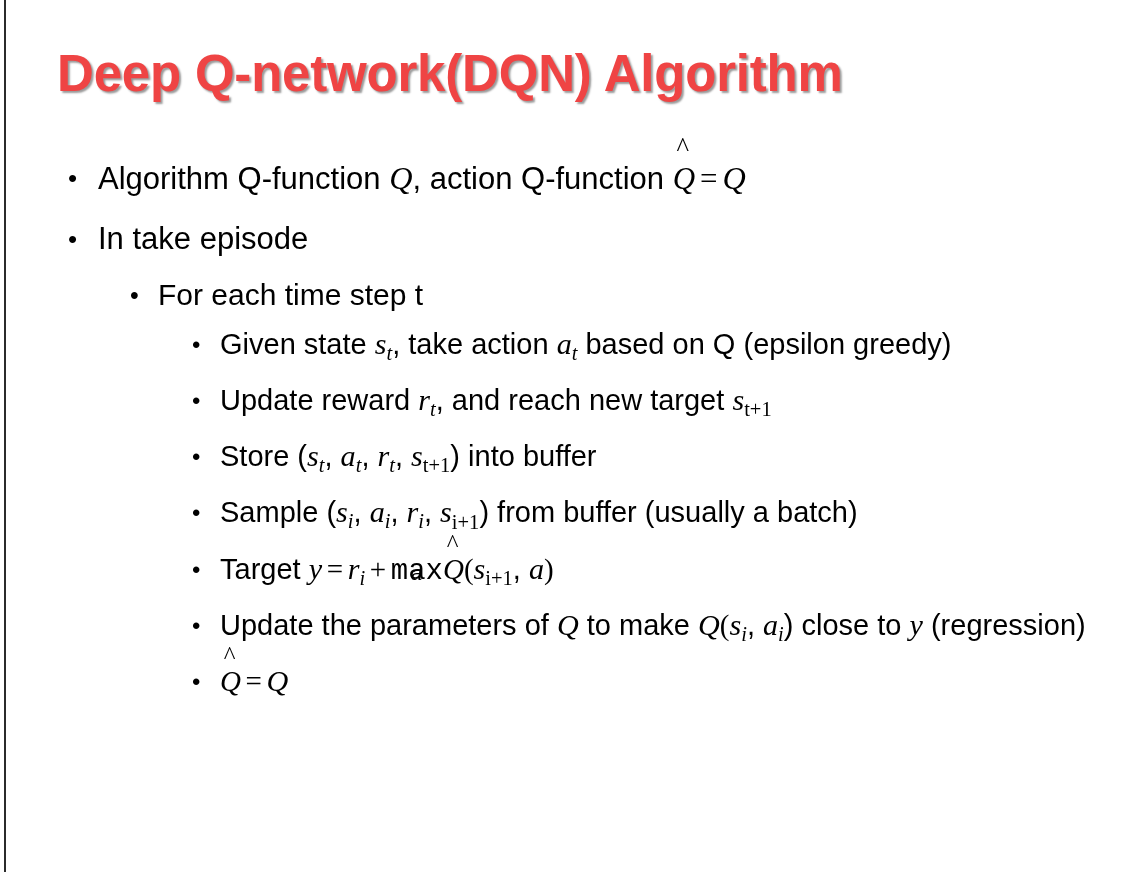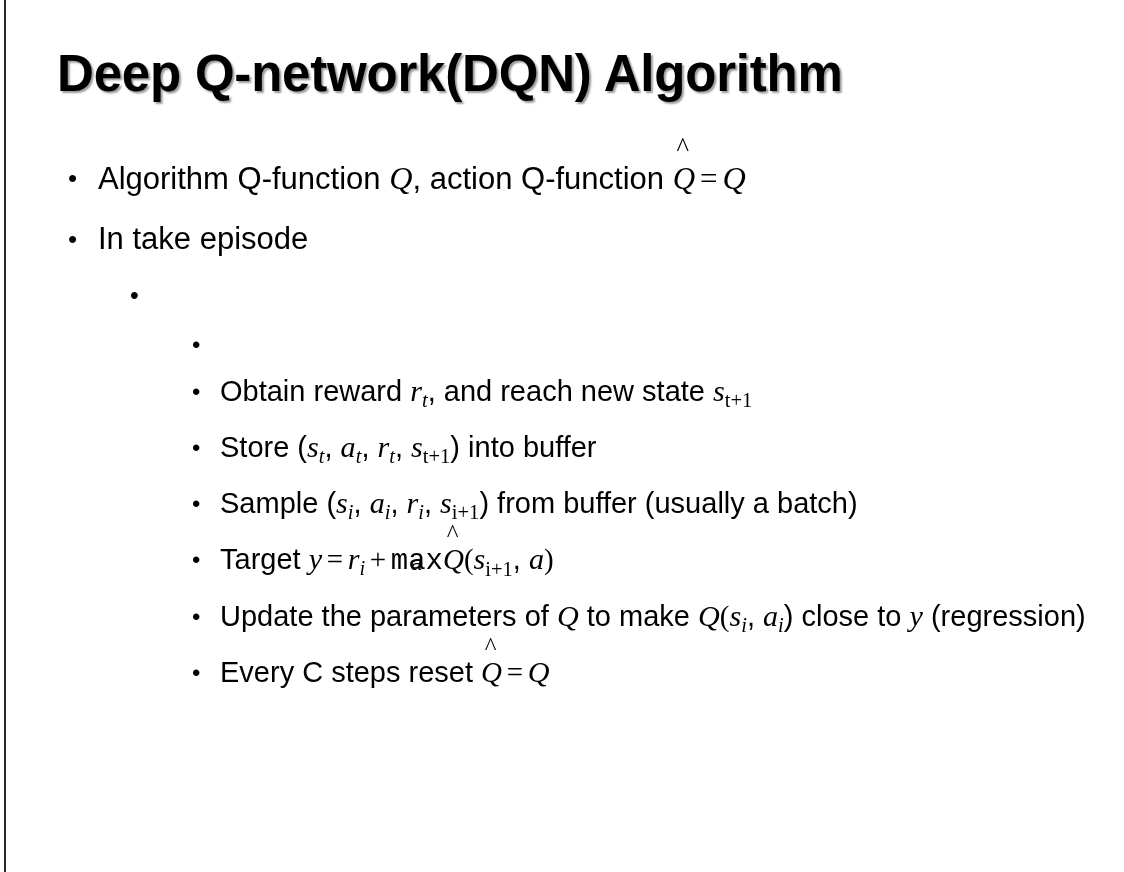--- a/index.html
+++ b/index.html
@@ -31,21 +31,21 @@
     background: #2b2b2b;
   }
 
   .slide-title {
     position: absolute;
     left: 57px;
     top: 44px;
     font-size: 51px;
     font-weight: 600;
     letter-spacing: -0.2px;
-    color: #000000;
+    color: #ef4444;
     white-space: nowrap;
     text-shadow: 2px 2px 2px rgba(0,0,0,0.40);
   }
 
   .body-block {
     position: absolute;
     left: 0;
     top: 148px;
     width: 1124px;
   }
@@ -175,29 +175,31 @@
       <span class="bullet-text"><span>Algorithm Q-function </span><span class="math">Q</span><span>, action Q-function </span><span class="qhat"><span class="hat">^</span><span>Q</span></span><span class="op">=</span><span class="math">Q</span></span>
     </div>
 
     <div class="bullet-row lvl1">
       <span class="bullet-dot">•</span>
       <span class="bullet-text">In take episode</span>
     </div>
 
     <div class="bullet-row lvl2">
       <span class="bullet-dot">•</span>
-    </div>
-
-    <div class="bullet-row lvl3">
-      <span class="bullet-dot">•</span>
-    </div>
-
-    <div class="bullet-row lvl3">
-      <span class="bullet-dot">•</span>
-      <span class="bullet-text"><span>Obtain reward </span><span class="math"><span>r</span><span class="msub">t</span></span><span>, and reach new state </span><span class="math"><span>s</span><span class="msub-up">t+1</span></span></span>
+      <span class="bullet-text">For each time step t</span>
+    </div>
+
+    <div class="bullet-row lvl3">
+      <span class="bullet-dot">•</span>
+      <span class="bullet-text"><span>Given state </span><span class="math"><span>s</span><span class="msub">t</span></span><span>, take action </span><span class="math"><span>a</span><span class="msub">t</span></span><span> based on Q (epsilon greedy)</span></span>
+    </div>
+
+    <div class="bullet-row lvl3">
+      <span class="bullet-dot">•</span>
+      <span class="bullet-text"><span>Update reward </span><span class="math"><span>r</span><span class="msub">t</span></span><span>, and reach new target </span><span class="math"><span>s</span><span class="msub-up">t+1</span></span></span>
     </div>
 
     <div class="bullet-row lvl3">
       <span class="bullet-dot">•</span>
       <span class="bullet-text"><span>Store (</span><span class="math"><span>s</span><span class="msub">t</span></span><span>, </span><span class="math"><span>a</span><span class="msub">t</span></span><span>, </span><span class="math"><span>r</span><span class="msub">t</span></span><span>, </span><span class="math"><span>s</span><span class="msub-up">t+1</span></span><span>) into buffer</span></span>
     </div>
 
     <div class="bullet-row lvl3">
       <span class="bullet-dot">•</span>
       <span class="bullet-text"><span>Sample (</span><span class="math"><span>s</span><span class="msub">i</span></span><span>, </span><span class="math"><span>a</span><span class="msub">i</span></span><span>, </span><span class="math"><span>r</span><span class="msub">i</span></span><span>, </span><span class="math"><span>s</span><span class="msub-up">i+1</span></span><span>) from buffer (usually a batch)</span></span>
@@ -208,17 +210,17 @@
       <span class="bullet-text"><span>Target </span><span class="math">y</span><span class="op">=</span><span class="math"><span>r</span><span class="msub">i</span></span><span class="op">+</span><span class="maxop"><span>max</span><span class="maxop-under">a</span></span><span class="qhat"><span class="hat">^</span><span>Q</span></span><span class="math-up">(</span><span class="math"><span>s</span><span class="msub-up">i+1</span></span><span>, </span><span class="math">a</span><span class="math-up">)</span></span>
     </div>
 
     <div class="bullet-row lvl3">
       <span class="bullet-dot">•</span>
       <span class="bullet-text"><span>Update the parameters of </span><span class="math">Q</span><span> to make </span><span class="math">Q</span><span class="math-up">(</span><span class="math"><span>s</span><span class="msub">i</span></span><span>, </span><span class="math"><span>a</span><span class="msub">i</span></span><span>) close to </span><span class="math">y</span><span> (regression)</span></span>
     </div>
 
     <div class="bullet-row lvl3">
       <span class="bullet-dot">•</span>
-      <span class="bullet-text"><span>Every C steps reset </span><span class="qhat"><span class="hat">^</span><span>Q</span></span><span class="op">=</span><span class="math">Q</span></span>
+      <span class="bullet-text"><span class="qhat"><span class="hat">^</span><span>Q</span></span><span class="op">=</span><span class="math">Q</span></span>
     </div>
 
   </div>
 </div>
 
 </body></html>

